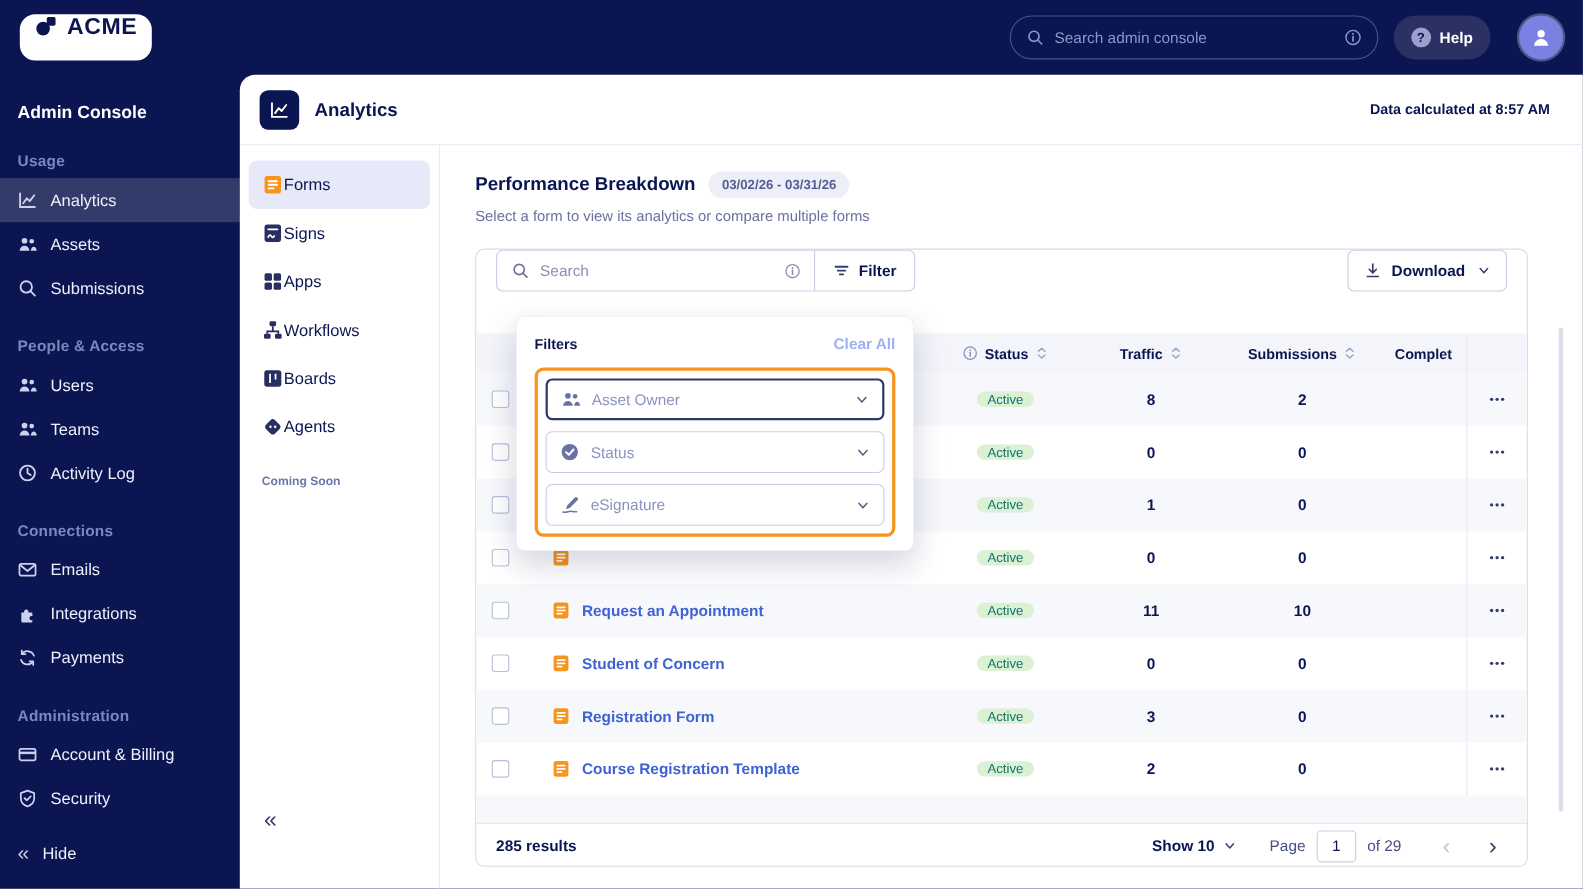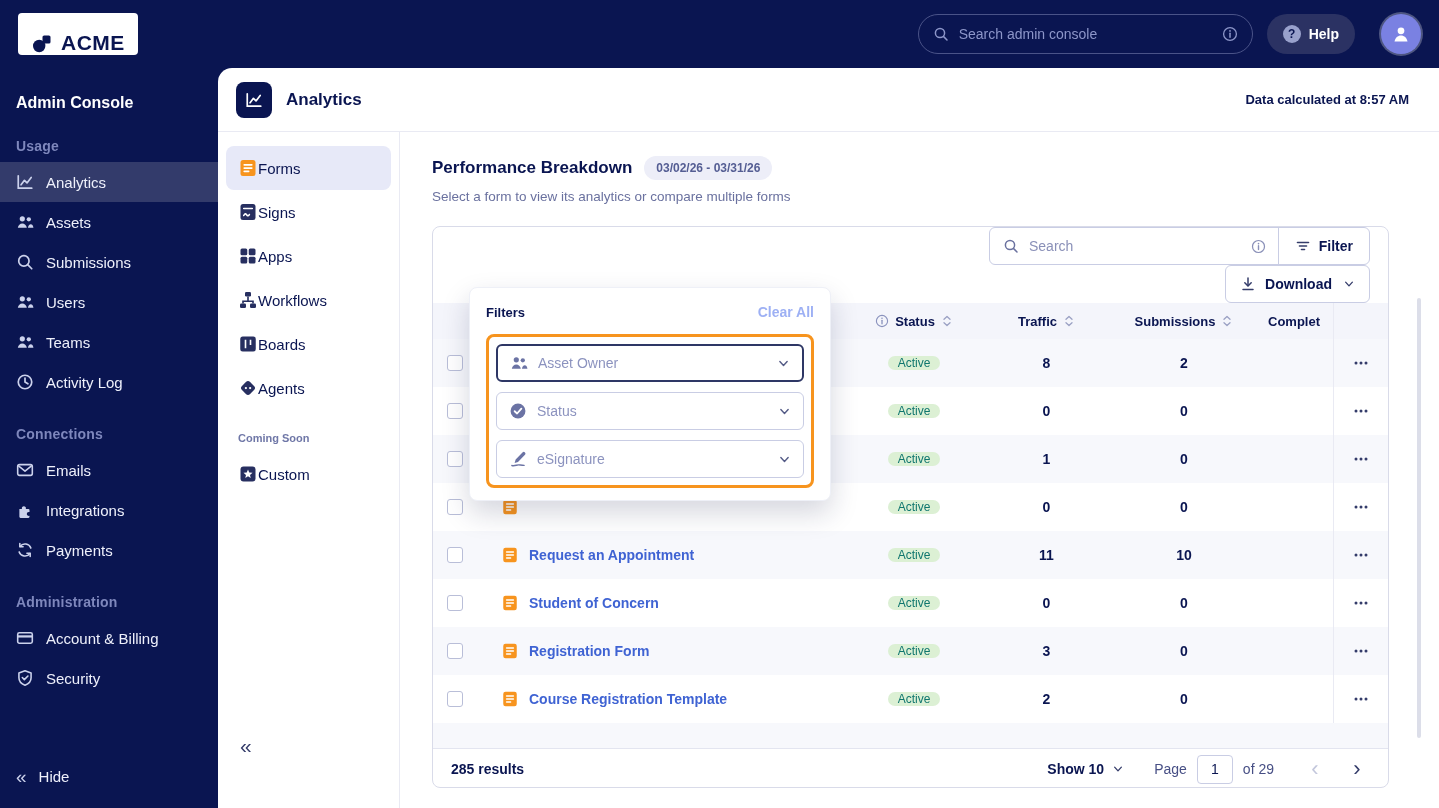--- a/index.html
+++ b/index.html
@@ -3,21 +3,21 @@
 <meta charset="utf-8">
 <style>
   *{box-sizing:border-box;margin:0;padding:0;}
   html,body{width:1439px;height:808px;}
   body{font-family:"Liberation Sans",sans-serif;background:#0a1551;color:#0a1551;overflow:hidden;position:relative;font-size:14px;}
   [data-icon]{display:inline-flex;align-items:center;justify-content:center;line-height:1;}
   [data-icon] svg{width:100%;height:100%;display:block;}
 
   
   .topbar{height:68px;display:flex;align-items:center;justify-content:space-between;padding:0 18px;}
-  .logo{background:#fff;border-radius:4px;height:42px;padding:0 13px;display:flex;align-items:flex-end;gap:8px;cursor:pointer;}
+  .logo{background:#fff;border-radius:14px;height:42px;padding:0 13px;display:flex;align-items:flex-start;gap:8px;cursor:pointer;}
   .logo-mark{width:22px;height:22px;}
   .logo-text{font-size:21px;font-weight:800;color:#0a1551;letter-spacing:.5px;}
   .topbar-right{display:flex;align-items:flex-start;gap:14px;}
   .admin-search{width:335px;height:40px;border:1px solid #4a5388;border-radius:20px;display:flex;align-items:center;gap:10px;padding:0 14px;}
   .admin-search input{flex:1;background:transparent;border:none;outline:none;color:#e8ebfa;font-size:14px;font-family:inherit;min-width:0;}
   .admin-search input::placeholder{color:#8d96c9;}
   .admin-search .ic16{width:16px;height:16px;color:#8d96c9;}
   .help-btn{height:40px;border-radius:20px;background:#2b3263;border:none;display:flex;align-items:center;gap:8px;padding:0 16px;color:#fff;font-size:14px;font-weight:700;font-family:inherit;cursor:pointer;}
   .help-q{width:18px;height:18px;border-radius:50%;background:#99a1cc;color:#0a1551;font-size:12px;font-weight:800;display:flex;align-items:center;justify-content:center;}
   .avatar{width:40px;height:40px;border-radius:50%;background:#7a81e2;display:flex;align-items:center;justify-content:center;box-shadow:0 0 0 2px rgba(255,255,255,.28);cursor:pointer;margin-left:12px;}
@@ -55,21 +55,21 @@
   
   .content{flex:1;position:relative;padding:24px 0 0 32px;}
   .pb-titlerow{display:flex;align-items:center;gap:12px;}
   .pb-title{font-size:17px;font-weight:700;}
   .pb-badge{background:#edeef8;color:#545d93;font-size:12px;font-weight:700;padding:5px 12px;border-radius:12px;}
   .pb-sub{margin-top:9px;font-size:13.5px;color:#6a719f;}
   .vscroll{position:absolute;left:1017px;top:166px;width:4px;height:440px;background:#dcdee9;border-radius:2px;cursor:pointer;}
 
   
   .table-card{position:relative;margin-top:22px;width:957px;height:562px;border:1px solid #d9dbe9;border-radius:8px;background:#fff;overflow:hidden;}
-  .tc-toolbar{height:76px;display:flex;align-items:flex-end;justify-content:space-between;padding:0 18px;flex-direction:column;}
+  .tc-toolbar{height:76px;display:flex;align-items:flex-start;justify-content:space-between;padding:0 18px;}
   .search-filter-group{width:381px;height:38px;border:1px solid #c9cde4;border-radius:6px;display:flex;align-items:center;}
   .search-filter-group .s{width:16px;height:16px;color:#6a719f;margin:0 10px 0 13px;flex:0 0 16px;}
   .tbl-search{flex:1;border:none;outline:none;font-size:14px;font-family:inherit;color:#0a1551;min-width:0;}
   .tbl-search::placeholder{color:#8a90b8;}
   .search-filter-group .i{width:15px;height:15px;color:#8a90b8;margin:0 12px;flex:0 0 15px;}
   .filter-btn{height:100%;border:none;border-left:1px solid #c9cde4;background:transparent;display:flex;align-items:center;gap:8px;padding:0 16px;font-size:14px;font-weight:700;color:#0a1551;font-family:inherit;cursor:pointer;}
   .filter-btn .f{width:16px;height:16px;color:#343c6a;}
   .download-btn{height:38px;border:1px solid #c9cde4;border-radius:6px;background:#fff;display:flex;align-items:center;gap:9px;padding:0 14px;font-size:14px;font-weight:700;color:#0a1551;font-family:inherit;cursor:pointer;}
   .download-btn .d{width:16px;height:16px;color:#343c6a;}
   .download-btn .caret{width:12px;height:12px;margin-left:2px;color:#343c6a;}
@@ -189,20 +189,21 @@
   <div class="sb-item">
     <span class="ic18" data-icon="search">
         <svg viewBox="0 0 16 16">
           <circle cx="7" cy="7" r="4.6" fill="none" stroke="currentColor" stroke-width="1.5"></circle>
           <line x1="10.4" y1="10.4" x2="14" y2="14" stroke="currentColor" stroke-width="1.5" stroke-linecap="round"></line>
         </svg>
       </span>
     <span>Submissions</span>
   </div>
 
+  <div class="sb-label">People &amp; Access</div>
   <div class="sb-item">
     <span class="ic18" data-icon="people">
         <svg viewBox="0 0 16 16">
           <circle cx="5.6" cy="5.2" r="2.3" fill="currentColor"></circle>
           <path d="M1.6 13.2c.4-2.5 2-3.9 4-3.9s3.6 1.4 4 3.9z" fill="currentColor"></path>
           <circle cx="11.4" cy="5.6" r="1.9" fill="currentColor"></circle>
           <path d="M10.6 13.2c.3-2 1.2-3.2 2.5-3.2 1.2 0 2.1 1 2.4 3.2z" fill="currentColor"></path>
         </svg>
       </span>
     <span>Users</span>
@@ -360,29 +361,20 @@
         <span class="sn-ic" data-icon="agent">
             <svg viewBox="0 0 16 16">
               <rect x="3.4" y="3.4" width="9.2" height="9.2" rx="2.4" transform="rotate(45 8 8)" fill="currentColor"></rect>
               <circle cx="6.3" cy="8" r="0.9" fill="#fff"></circle>
               <circle cx="9.7" cy="8" r="0.9" fill="#fff"></circle>
             </svg>
           </span>
         <span>Agents</span>
       </div>
       <div class="sn-coming">Coming Soon</div>
-      <div class="sn-item">
-        <span class="sn-ic" data-icon="custom">
-            <svg viewBox="0 0 16 16">
-              <rect x="2" y="2" width="12" height="12" rx="2.4" fill="currentColor"></rect>
-              <path d="M8 4.4l1 2.4 2.6.2-2 1.7.6 2.5L8 9.8l-2.2 1.4.6-2.5-2-1.7 2.6-.2z" fill="#fff"></path>
-            </svg>
-          </span>
-        <span>Custom</span>
-      </div>
       <span class="sn-collapse" data-icon="chevrons-left">«</span>
     </aside>
 
     <section class="content">
       <div class="pb-titlerow">
         <div class="pb-title">Performance Breakdown</div>
         <div class="pb-badge">03/02/26 - 03/31/26</div>
       </div>
       <div class="pb-sub">Select a form to view its analytics or compare multiple forms</div>
 

